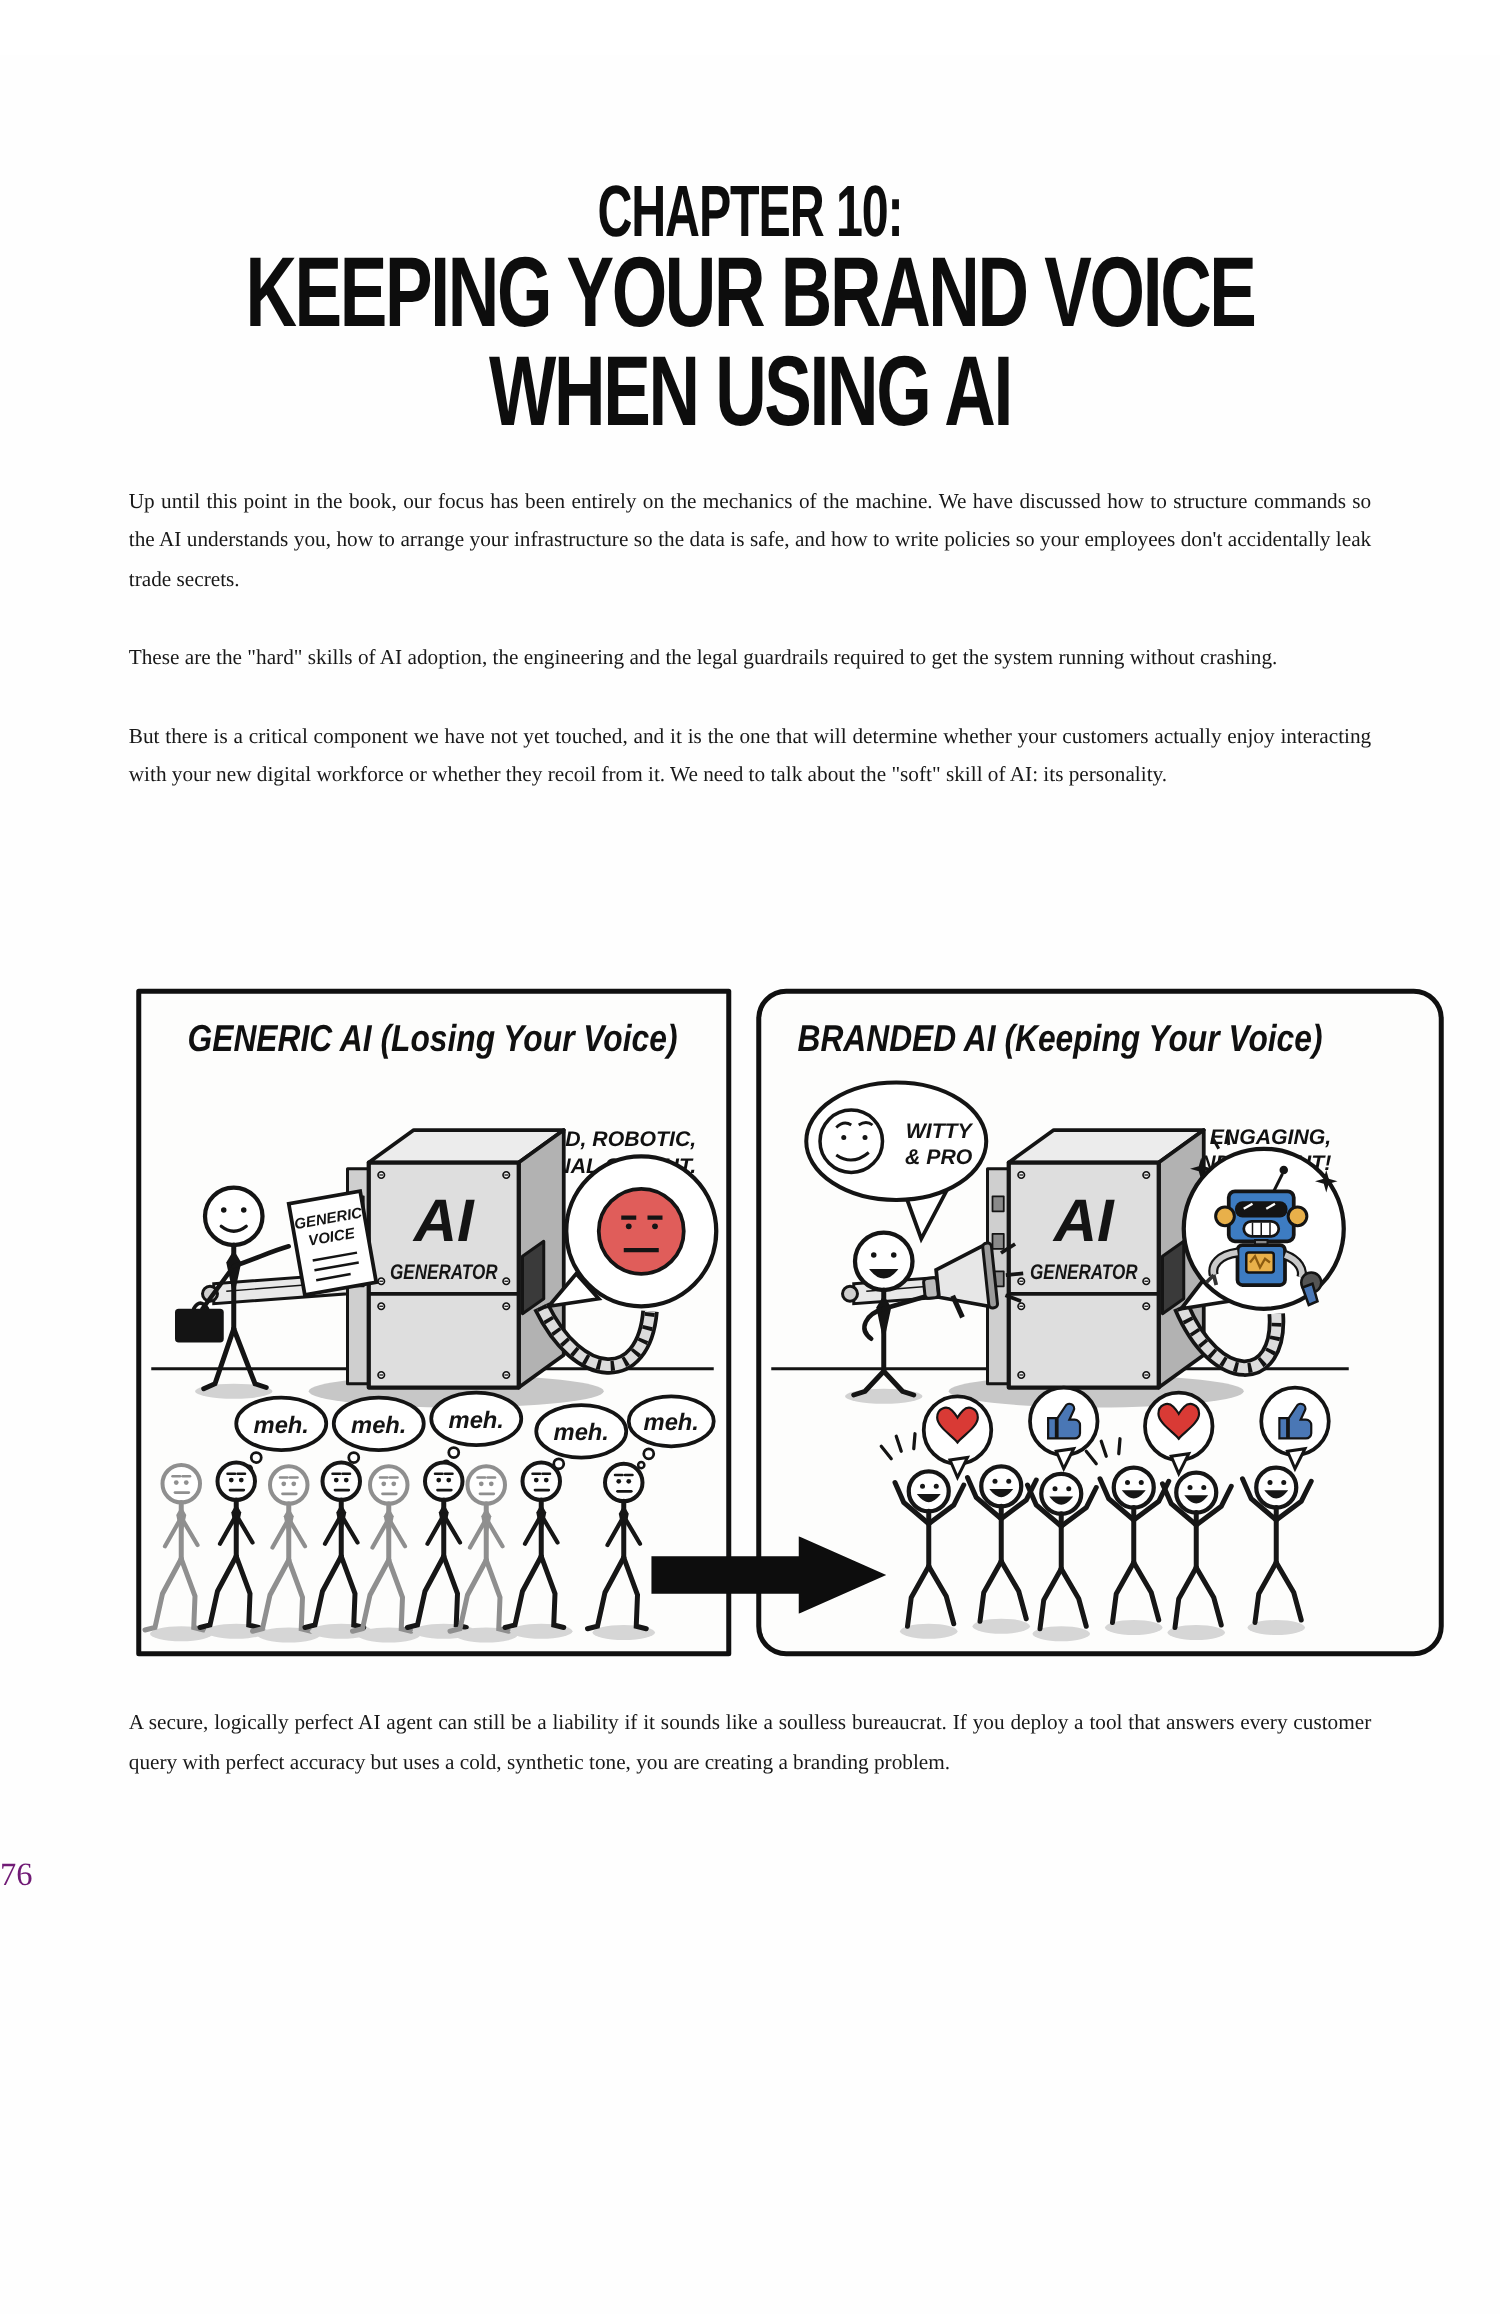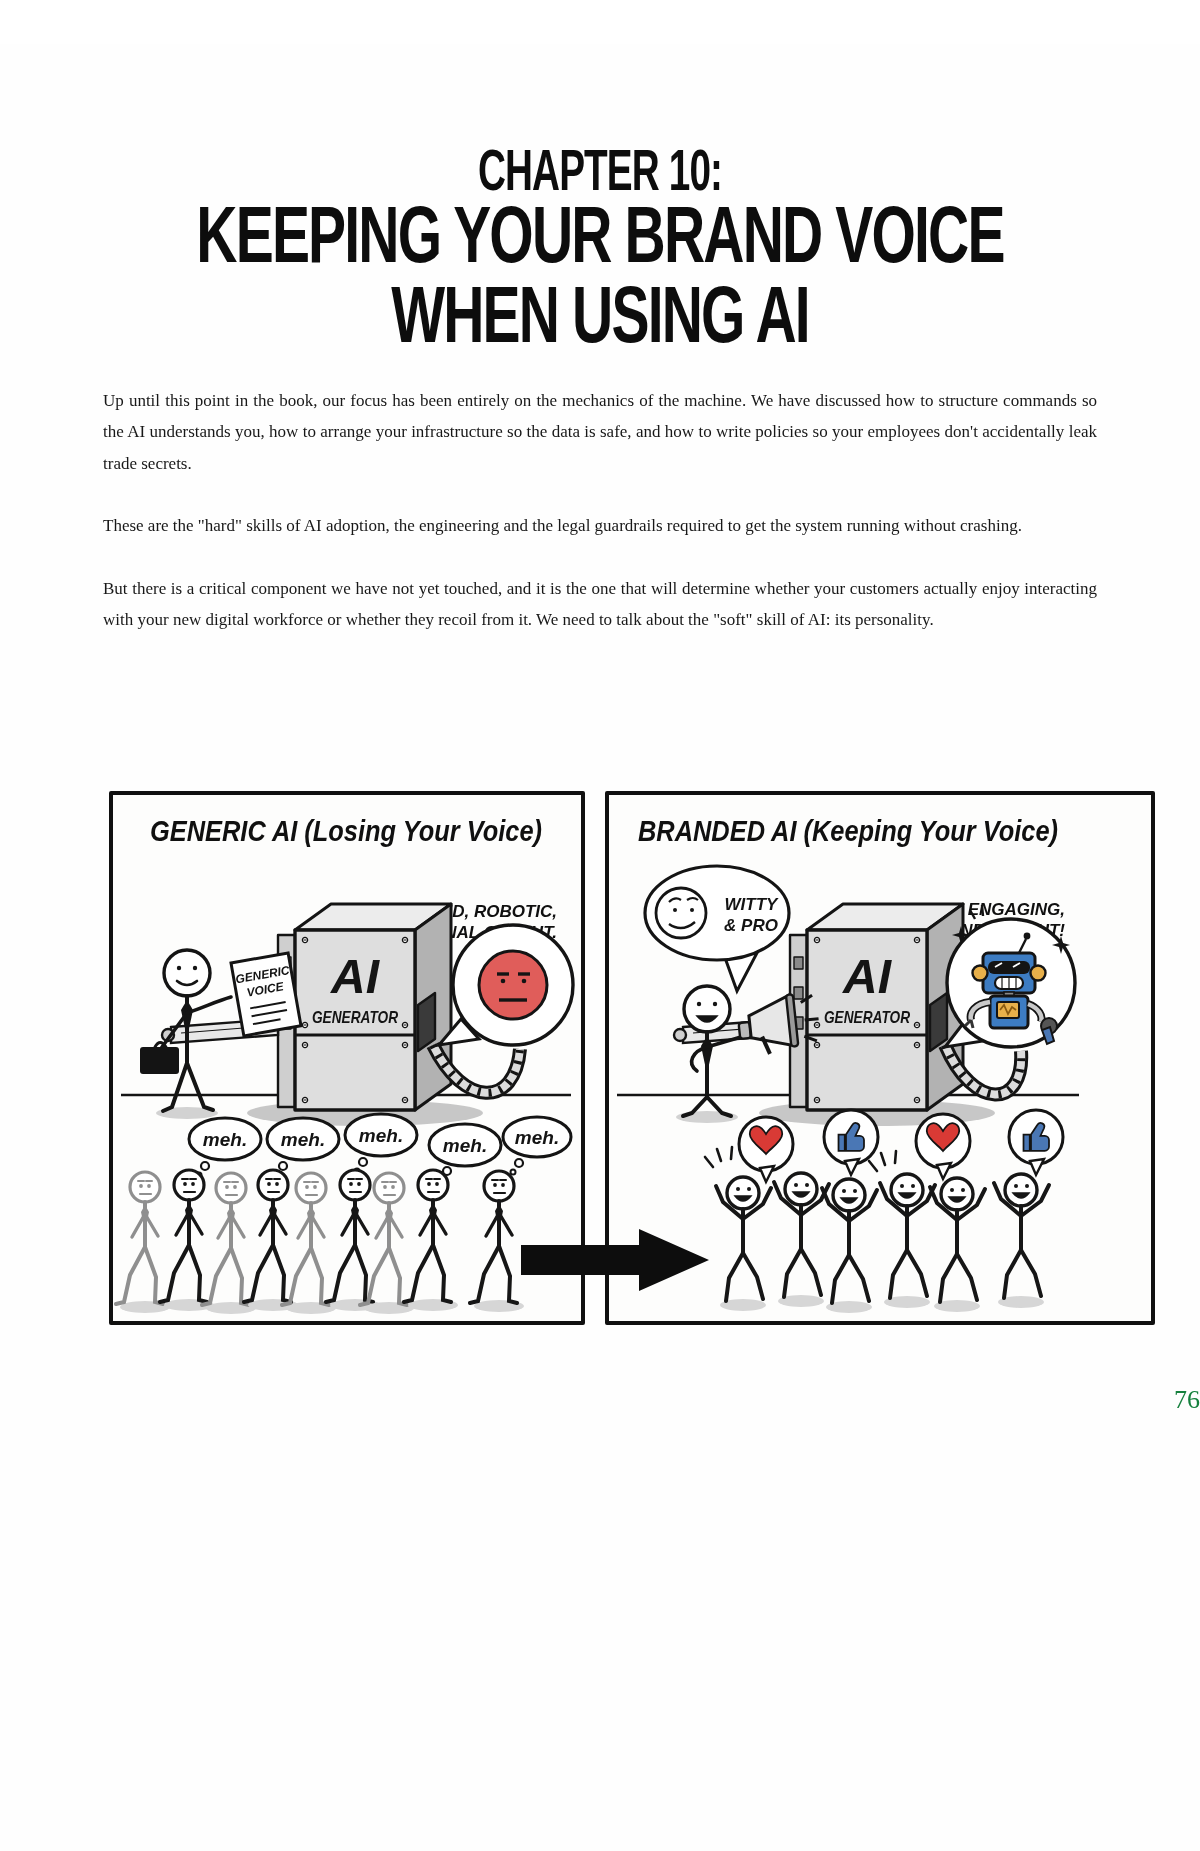--- a/index.html
+++ b/index.html
@@ -12,26 +12,26 @@
          font-weight:bold;font-size:62px;line-height:62px;letter-spacing:-2px;
          transform:scale(0.92,1.28);color:#0d0d0d;}
   .title span{display:block;}
   .bodyp{width:994px;margin:31px auto 0;font-size:17px;line-height:31.4px;
          text-align:justify;color:#181818;}
   .p1{margin-top:48px;}
   .figure{position:relative;width:982px;height:534px;margin:156px auto 0;font-style:italic;}
   .panel{position:absolute;top:0;height:534px;border:4px solid #101010;background:#fdfdfc;
          box-sizing:border-box;border-radius:2px;}
   .panel.left{left:0;width:476px;}
-  .panel.right{left:496px;width:550px;}
+  .panel.right{left:496px;width:550px;border-radius:24px;}
   .panel svg{display:block;}
   svg text{font-family:"Liberation Sans",sans-serif;}
   .arrow{position:absolute;left:412px;top:438px;z-index:5;}
   .p4{margin-top:37px;}
-  .pagenum{margin-top:60px;text-align:right;font-size:26px;color:#15803d;}
+  .pagenum{margin-top:60px;text-align:left;font-size:26px;color:#701a75;}
 </style>
 </head>
 <body>
 
 <svg width="0" height="0" style="position:absolute">
   <defs>
     <g id="screw">
         <circle r="2.6" fill="#f0f0f0" stroke="#111" stroke-width="1.3"></circle>
         <line x1="-1.5" y1="0" x2="1.5" y2="0" stroke="#111" stroke-width="1"></line>
       </g>
@@ -357,15 +357,16 @@
           <path d="M268,376 l-8,-10 M276,370 l-4,-12 M286,368 l1,-12" stroke="#141414" stroke-width="2.6" fill="none" stroke-linecap="round"></path>
         </g>
       </svg>
     </div>
 
     <svg class="arrow" width="190" height="62" viewBox="0 0 190 62">
       <polygon points="0,16 118,16 118,0 188,31 118,62 118,46 0,46" fill="#0d0d0d"></polygon>
     </svg>
   </div>
 
+  <p class="bodyp p4">A secure, logically perfect AI agent can still be a liability if it sounds like a soulless bureaucrat. If you deploy a tool that answers every customer query with perfect accuracy but uses a cold, synthetic tone, you are creating a branding problem.</p>
 
   <div class="pagenum">76</div>
 </div>
 
 </body></html>

